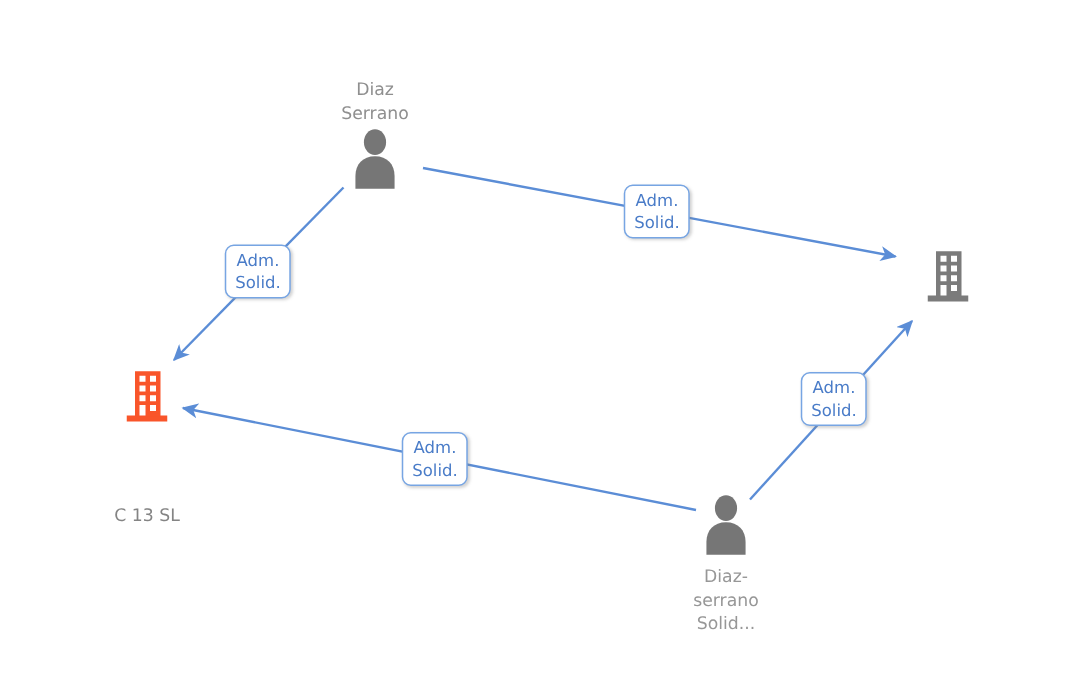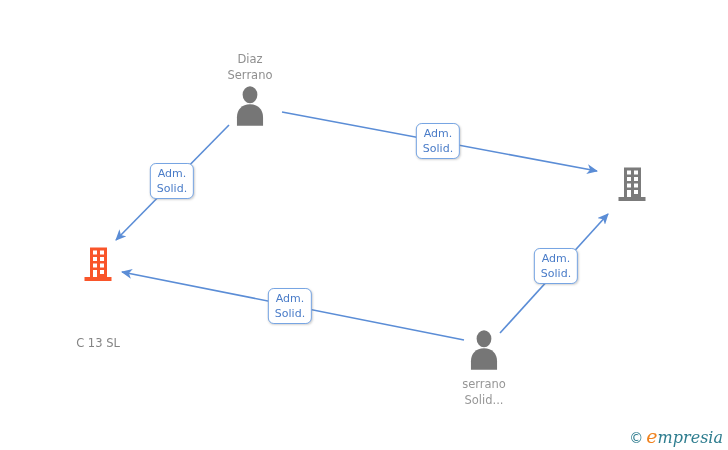--- a/index.html
+++ b/index.html
@@ -115,20 +115,21 @@
         <div class="node-label below" style="color: rgb(132, 132, 132); top: 23px; margin-top: 47px;">
           <span>C 13 SL</span>
         </div>
       </div>
       <div class="node" style="left: 484px; top: 352px;">
         <div class="node-icon"><svg width="36" height="40" viewBox="0 0 40 44">
             <ellipse cx="20" cy="9.5" rx="8.2" ry="9.5" fill="#767676"></ellipse>
             <path d="M20 20 C 11 20 5.5 26 5.5 34.5 L5.5 44 L34.5 44 L34.5 34.5 C34.5 26 29 20 20 20 Z" fill="#767676"></path>
           </svg></div>
         <div class="node-label below" style="color: rgb(151, 151, 151); top: 25px;">
+          <span>Diaz-</span>
           <span>serrano</span>
           <span>Solid...</span>
         </div>
       </div>
     </div>
   <div id="label-layer">
       <div class="edge-label" style="left: 438px; top: 141px; color: rgb(74, 124, 200); border-color: rgb(119, 165, 227);">
         <span>Adm.</span>
         <span>Solid.</span>
       </div>
@@ -138,16 +139,13 @@
       </div>
       <div class="edge-label" style="left: 290px; top: 306px; color: rgb(74, 124, 200); border-color: rgb(119, 165, 227);">
         <span>Adm.</span>
         <span>Solid.</span>
       </div>
       <div class="edge-label" style="left: 556px; top: 266px; color: rgb(74, 124, 200); border-color: rgb(119, 165, 227);">
         <span>Adm.</span>
         <span>Solid.</span>
       </div>
     </div>
-  <div id="watermark">
-    <span class="csym" style="color: rgb(46, 125, 143);">©</span><span class="brand"><span class="initial" style="color: rgb(240, 130, 30);">e</span><span class="rest" style="color: rgb(46, 125, 143);">mpresia</span></span>
-  </div>
 </div>
 
 </body></html>

